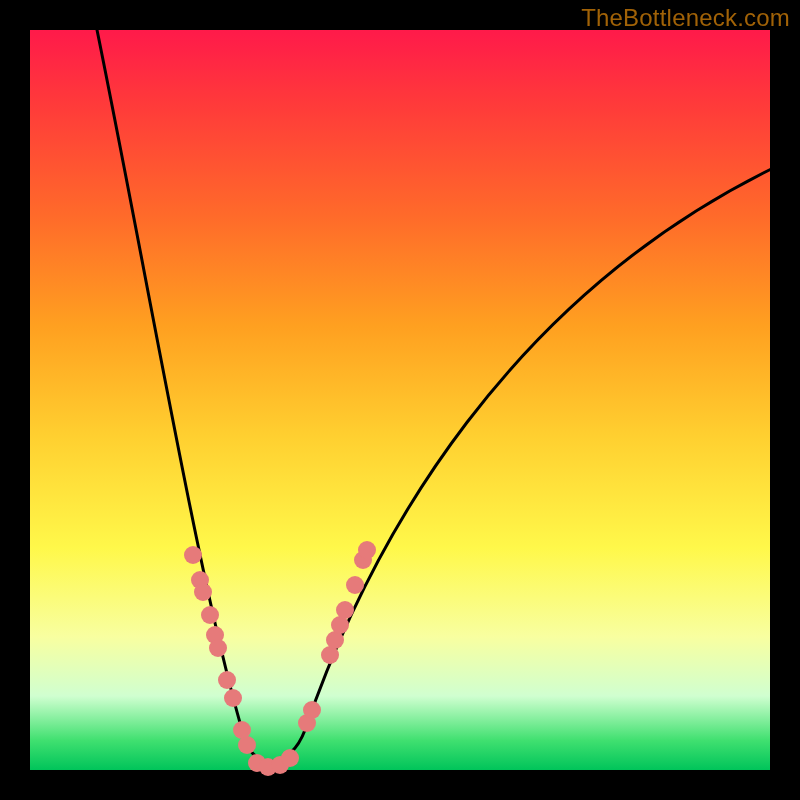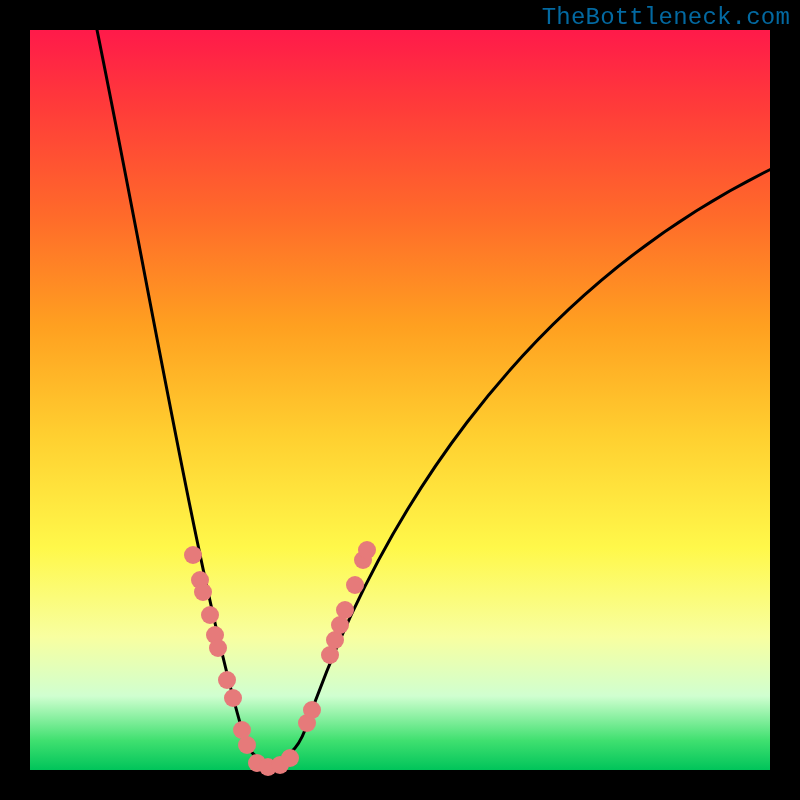--- a/index.html
+++ b/index.html
@@ -33,26 +33,25 @@
       #f8ffa0 82%,
       #d0ffd0 90%,
       #40e070 96%,
       #00c45a 100%
     );
   }
   .watermark {
     position: absolute;
     top: 4px;
     right: 10px;
-    color: #0369a1;
+    color: #a16207;
     font-size: 24px;
     font-weight: 500;
     letter-spacing: 0.2px;
     user-select: none;
-    font-family: Liberation Mono, monospace;
   }
   svg.curve {
     position: absolute;
     left: 0;
     top: 0;
     width: 740px;
     height: 740px;
     overflow: visible;
   }
   .curve-path {

